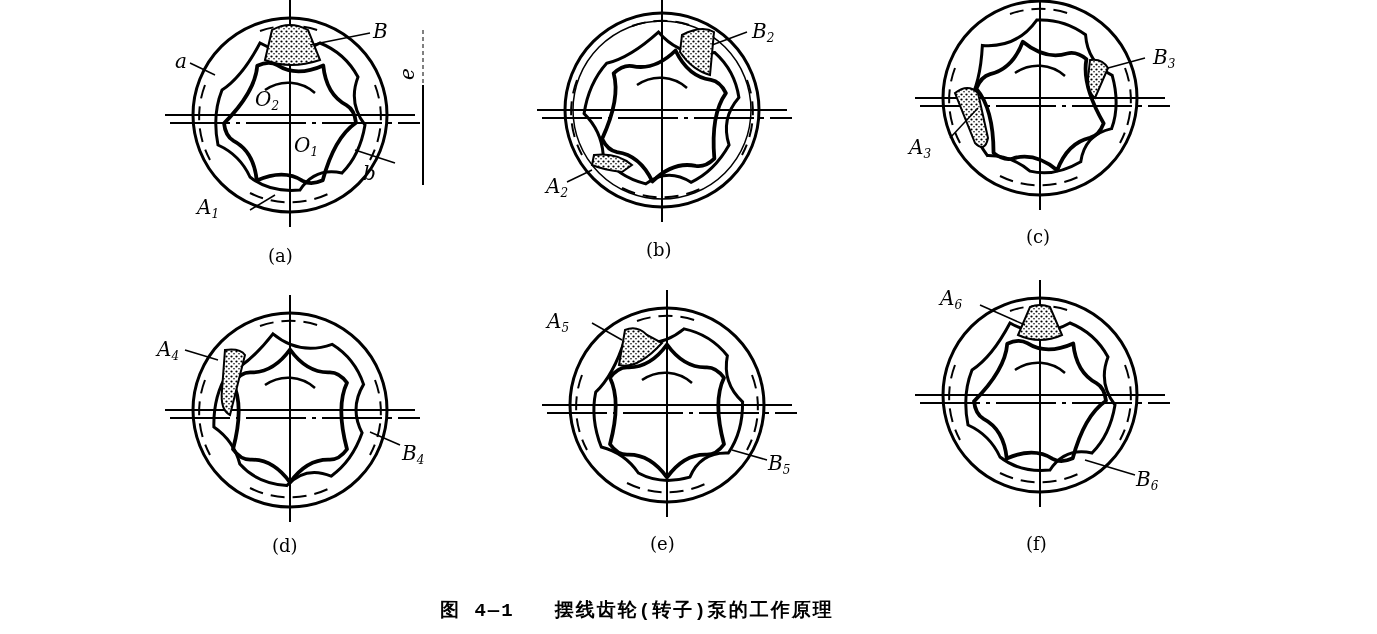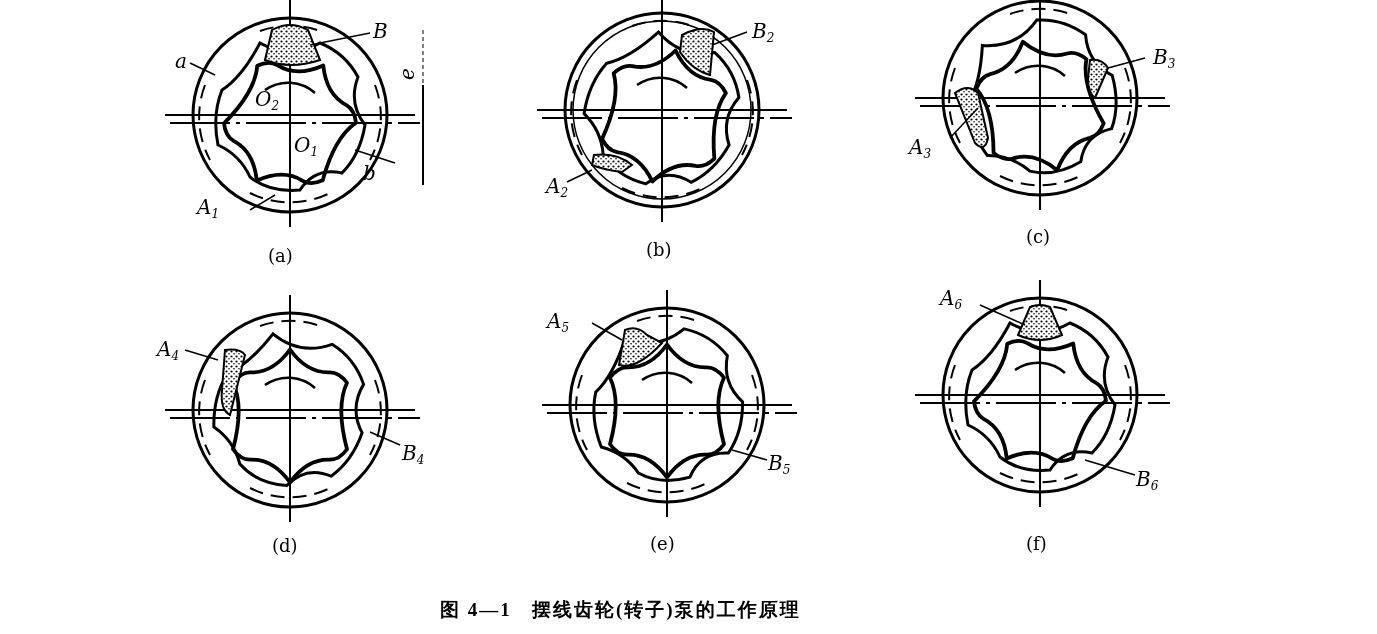--- a/index.html
+++ b/index.html
@@ -3,21 +3,21 @@
   <meta charset="utf-8">
   <style>
     html, body { margin: 0; padding: 0; background: #ffffff; }
     body { width: 1377px; height: 634px; position: relative; overflow: hidden;
            font-family: "DejaVu Serif", serif; color: #000; }
     svg.fig { position: absolute; left: 0; top: 0; }
     .lbl { font-family: "DejaVu Serif", serif; font-style: italic; font-size: 20px; fill: #000; }
     .sub { font-size: 12px; }
     .plab { font-family: "DejaVu Serif", serif; font-size: 18px; fill: #000; }
     .caption { position: absolute; left: 440px; top: 597px; font-size: 19px; font-weight: bold;
-               letter-spacing: 2px; font-family: Liberation Serif, serif; white-space: pre; }
+               letter-spacing: 2px; font-family: Liberation Mono, monospace; white-space: pre; }
   </style>
 </head>
 <body>
 
 <svg class="fig" width="1377" height="634" viewBox="0 0 1377 634">
   <defs>
     <pattern id="dots" width="5" height="5" patternUnits="userSpaceOnUse">
       <rect width="5" height="5" fill="#fff"></rect>
       <circle cx="1.5" cy="1.5" r="1.1" fill="#000"></circle>
       <circle cx="4" cy="3.8" r="0.8" fill="#000"></circle>

